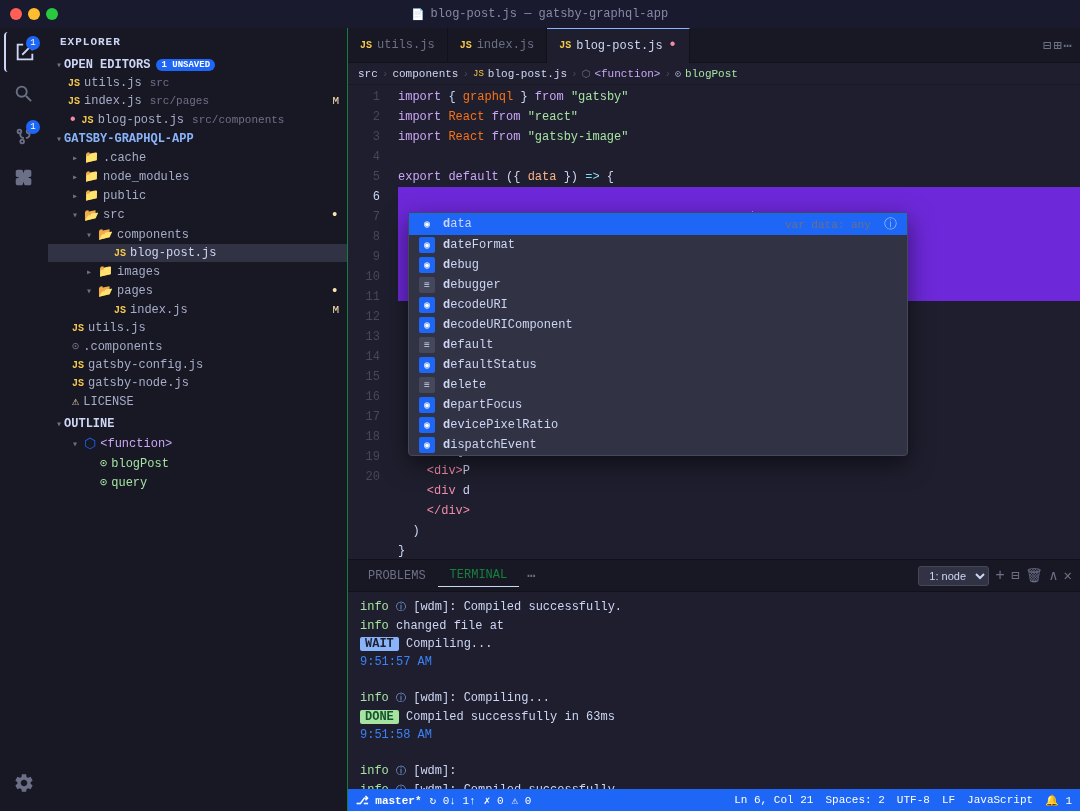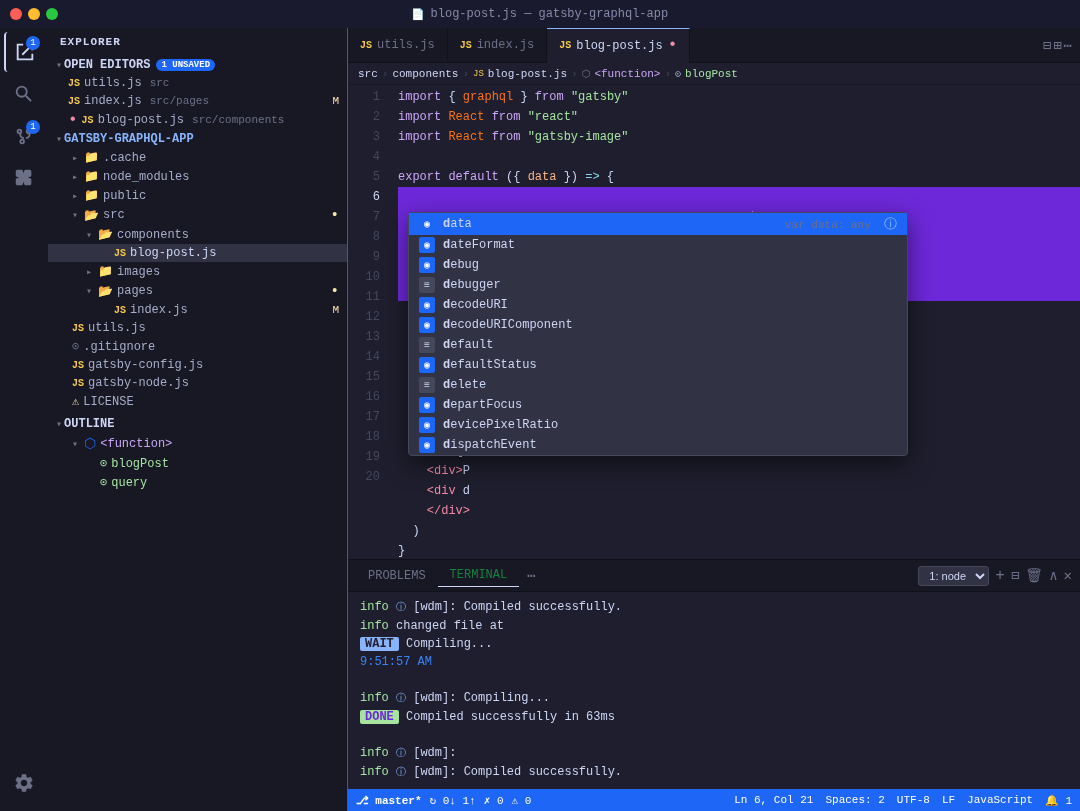--- a/index.html
+++ b/index.html
@@ -346,21 +346,21 @@
     #terminal-content {
       flex: 1;
       padding: 6px 12px;
       overflow: auto;
       font-size: 12px;
       line-height: 18px;
       color: #cdd6f4;
     }
     .info-label { color: #a6e3a1; }
     .wait-badge { background: #89b4fa; color: #1e1e2e; padding: 0 5px; border-radius: 2px; font-weight: bold; }
-    .done-badge { background: #a6e3a1; color: #6d28d9; padding: 0 5px; border-radius: 2px; font-weight: bold; }
+    .done-badge { background: #a6e3a1; color: #14532d; padding: 0 5px; border-radius: 2px; font-weight: bold; }
     .ts { color: #3b82f6; margin-top: 16px; }
 
     
     #status-bar {
       height: 22px;
       background: #1e66f5;
       display: flex;
       align-items: center;
       padding: 0 8px;
       font-size: 11px;
@@ -495,21 +495,21 @@
       <span class="file-icon-js">JS</span>
       <span>index.js</span>
       <span class="file-modified">M</span>
     </div>
     <div class="file-item indent-1">
       <span class="file-icon-js">JS</span>
       <span>utils.js</span>
     </div>
     <div class="file-item indent-1">
       <span style="color:#6c7086">⊙</span>
-      <span>.gitignore</span>
+      <span>.components</span>
     </div>
     <div class="file-item indent-1">
       <span class="file-icon-js">JS</span>
       <span>gatsby-config.js</span>
     </div>
     <div class="file-item indent-1">
       <span class="file-icon-js">JS</span>
       <span>gatsby-node.js</span>
     </div>
     <div class="file-item indent-1">
@@ -712,20 +712,23 @@
           <div>&nbsp;</div>
           <div>
             <span class="info-label">info</span>
             <span style="color:#89b4fa;font-size:10px"> ⓘ</span>
             <span> [wdm]: Compiling...</span>
           </div>
           <div>
             <span class="done-badge">DONE</span>
             <span> Compiled successfully in 63ms</span>
           </div>
+          <div>
+            <span class="ts">9:51:58 AM</span>
+          </div>
           <div>&nbsp;</div>
           <div>
             <span class="info-label">info</span>
             <span style="color:#89b4fa;font-size:10px"> ⓘ</span>
             <span> [wdm]:</span>
           </div>
           <div>
             <span class="info-label">info</span>
             <span style="color:#89b4fa;font-size:10px"> ⓘ</span>
             <span> [wdm]: Compiled successfully.</span>

